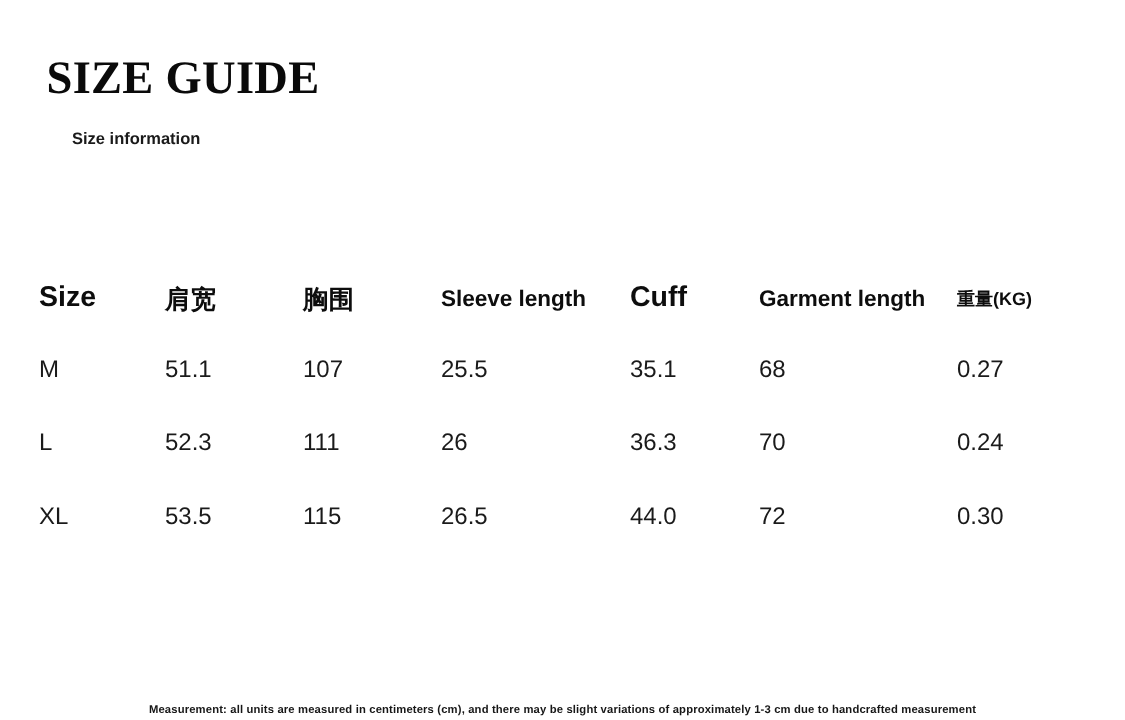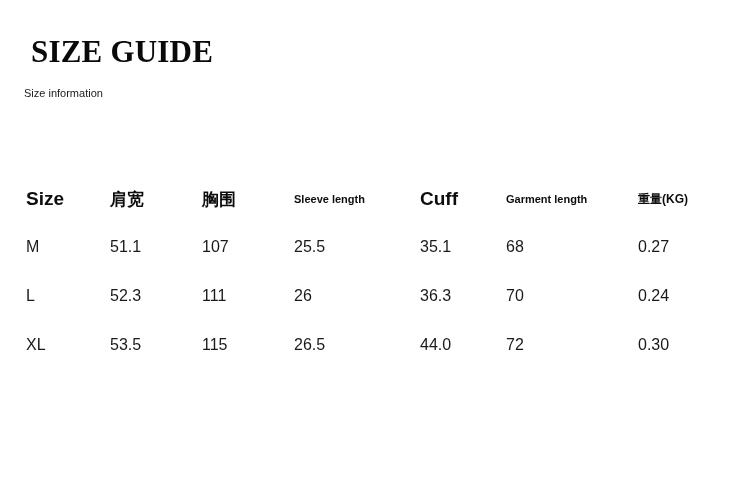--- a/index.html
+++ b/index.html
@@ -26,24 +26,24 @@
     left: 31px;
     top: -2px;
     font-size: 31px;
     font-weight: 700;
     letter-spacing: 0.2px;
     color: #0a0a0a;
     font-family: "Liberation Serif", serif;
   }
   .subtitle {
     position: absolute;
-    left: 24px;
+    left: 48px;
     top: 51px;
     font-size: 11px;
-    font-weight: 400;
+    font-weight: 700;
     color: #1a1a1a;
   }
   table.size-table {
     position: absolute;
     left: 26px;
     top: 140px;
     width: 700px;
     border-collapse: collapse;
     table-layout: fixed;
   }
@@ -69,21 +69,21 @@
   .col-size    { width: 84px; }
   .col-c1      { width: 92px; }
   .col-c2      { width: 92px; }
   .col-c3      { width: 126px; }
   .col-c4      { width: 86px; }
   .col-c5      { width: 132px; }
   .col-c6      { width: 88px; }
 
   .th-size  { font-size: 19px; }
   .th-cn    { font-size: 17px; }
-  .th-en    { font-size: 11px; }
+  .th-en    { font-size: 15px; }
   .th-cuff  { font-size: 19px; }
   .th-kg    { font-size: 12px; }
 
   tbody td.cell-size { font-size: 17px; }
 
   .footnote {
     position: absolute;
     left: 0;
     right: 0;
     top: 432px;
@@ -147,14 +147,15 @@
         <td>53.5</td>
         <td>115</td>
         <td>26.5</td>
         <td>44.0</td>
         <td>72</td>
         <td>0.30</td>
       </tr>
     </tbody>
   </table>
 
+  <div class="footnote">Measurement: all units are measured in centimeters (cm), and there may be slight variations of approximately 1-3 cm due to handcrafted measurement</div>
 
 </div>
 
 </body></html>

